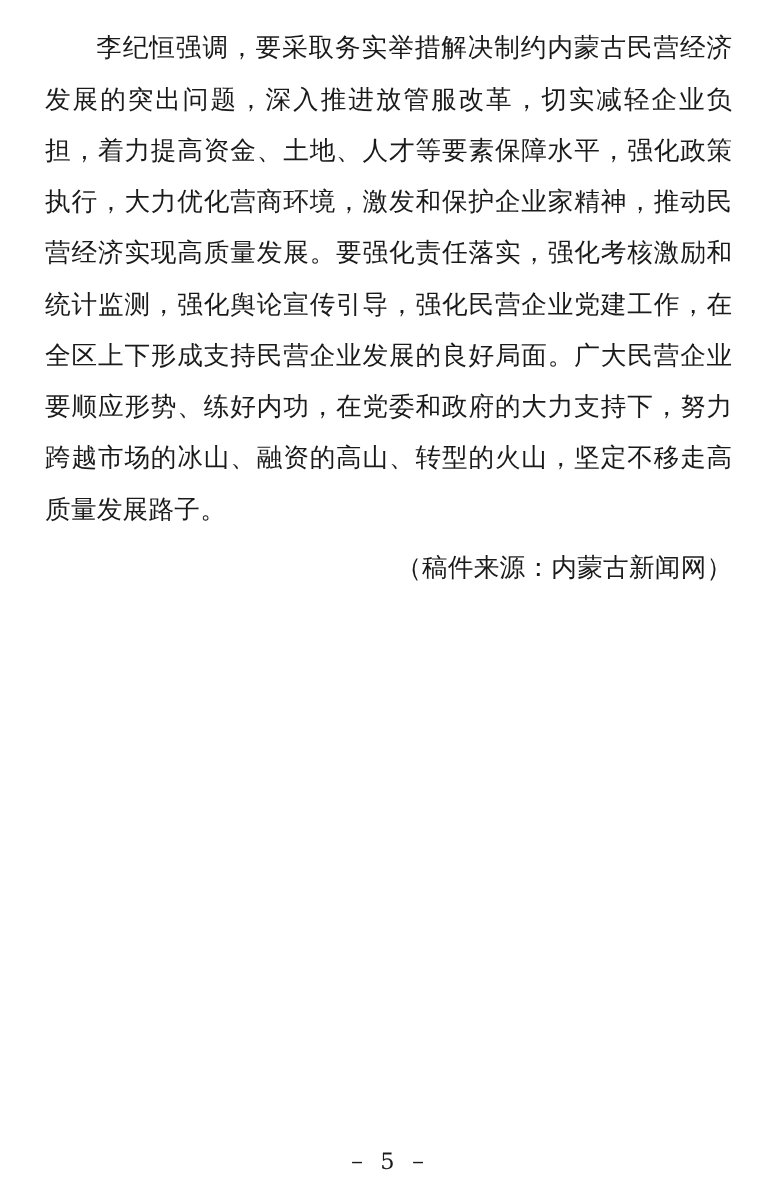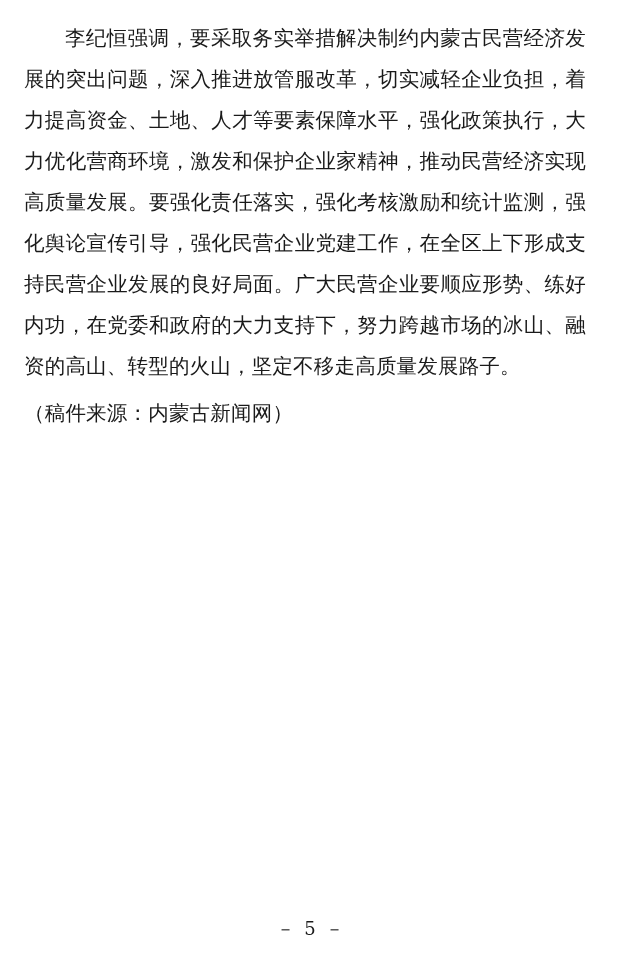--- a/index.html
+++ b/index.html
@@ -15,38 +15,39 @@
     color: #1a1a1a;
     overflow: hidden;
   }
   .page {
     position: absolute;
     left: 0;
     top: 0;
     width: 622px;
     height: 963px;
     box-sizing: border-box;
-    padding: 18px 36px 0 24px;
+    padding: 18px 36px 0 36px;
   }
   .body-text {
     font-size: 20.5px;
     line-height: 41px;
     letter-spacing: 0.2px;
     text-align: justify;
     text-justify: inter-ideograph;
   }
   .para {
     margin: 0 0 6px 0;
     text-indent: 2em;
   }
   .para.last-para {
     margin-bottom: 0;
   }
   .source-line {
     display: block;
+    text-align: right;
     text-indent: 0;
   }
   .footer {
     position: absolute;
     left: 0;
     right: 0;
     bottom: 22px;
     text-align: center;
     font-size: 18px;
     font-family: "DejaVu Serif", "Liberation Serif", serif;

